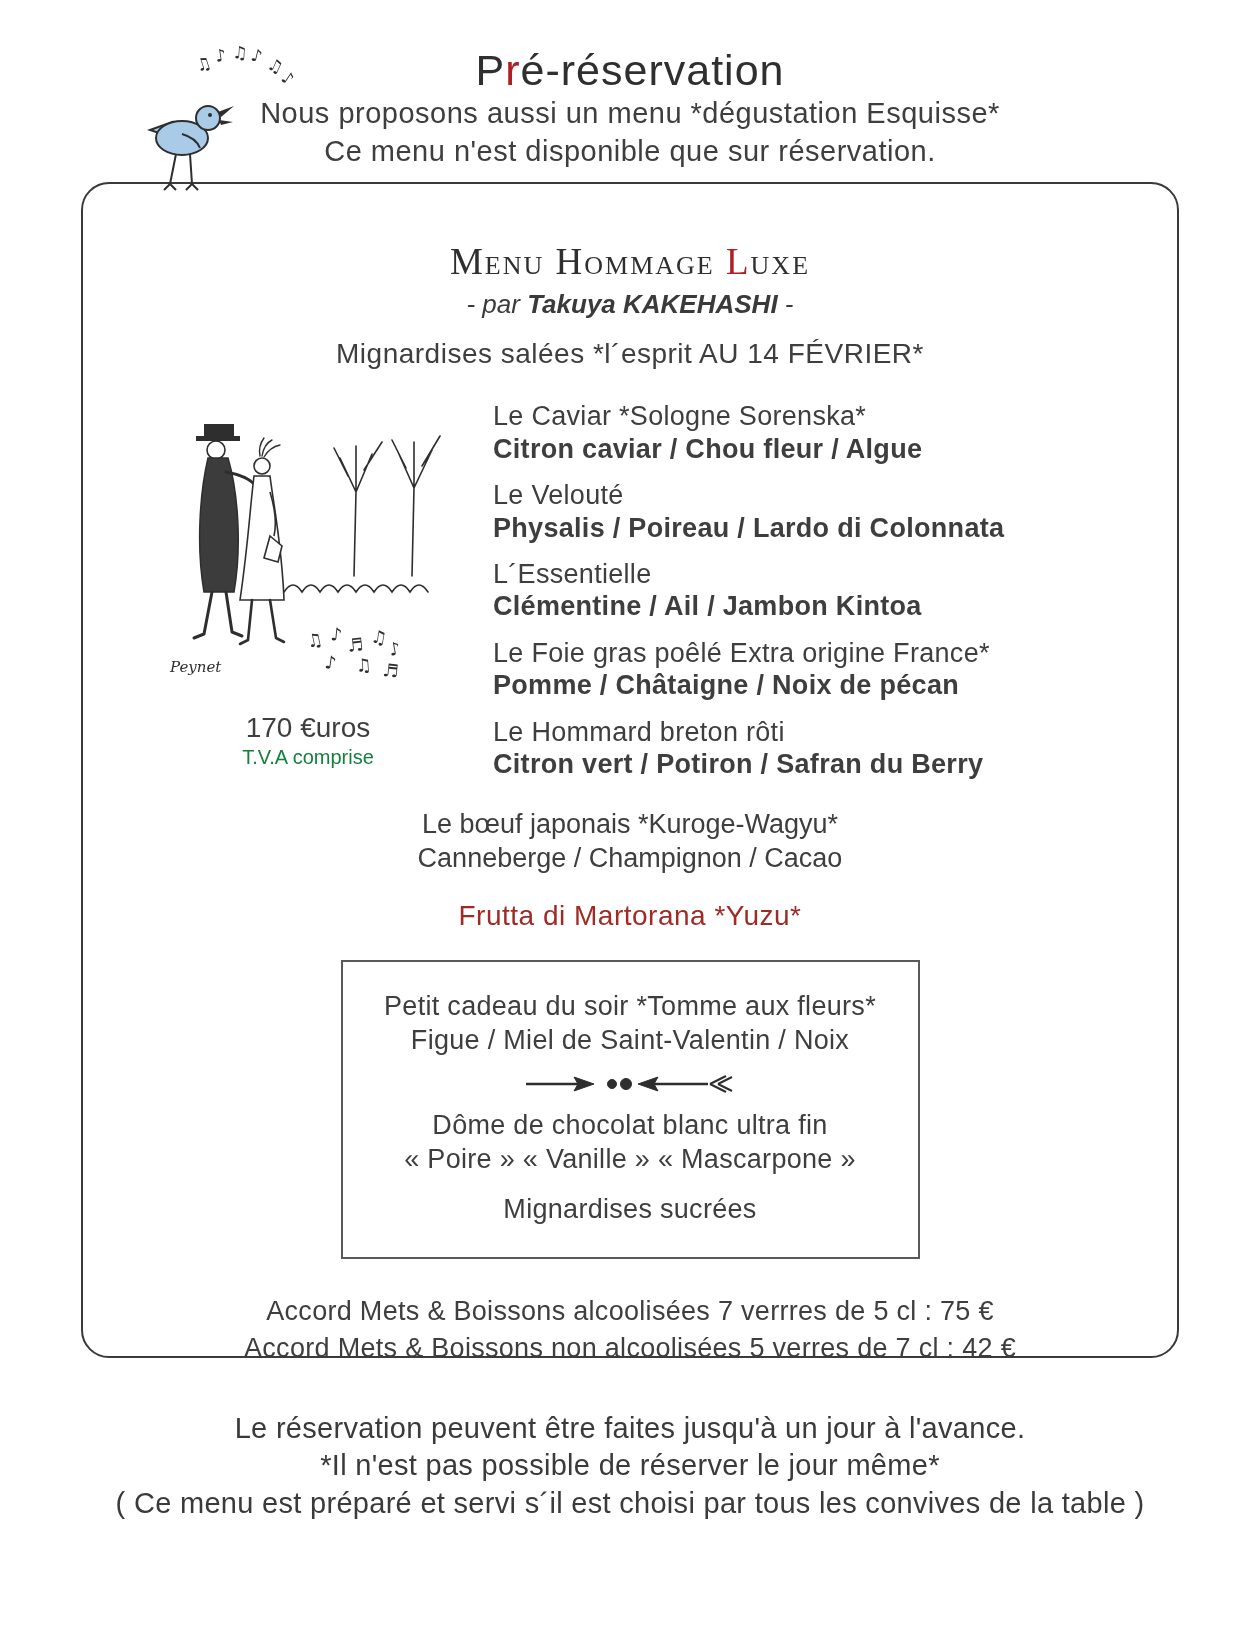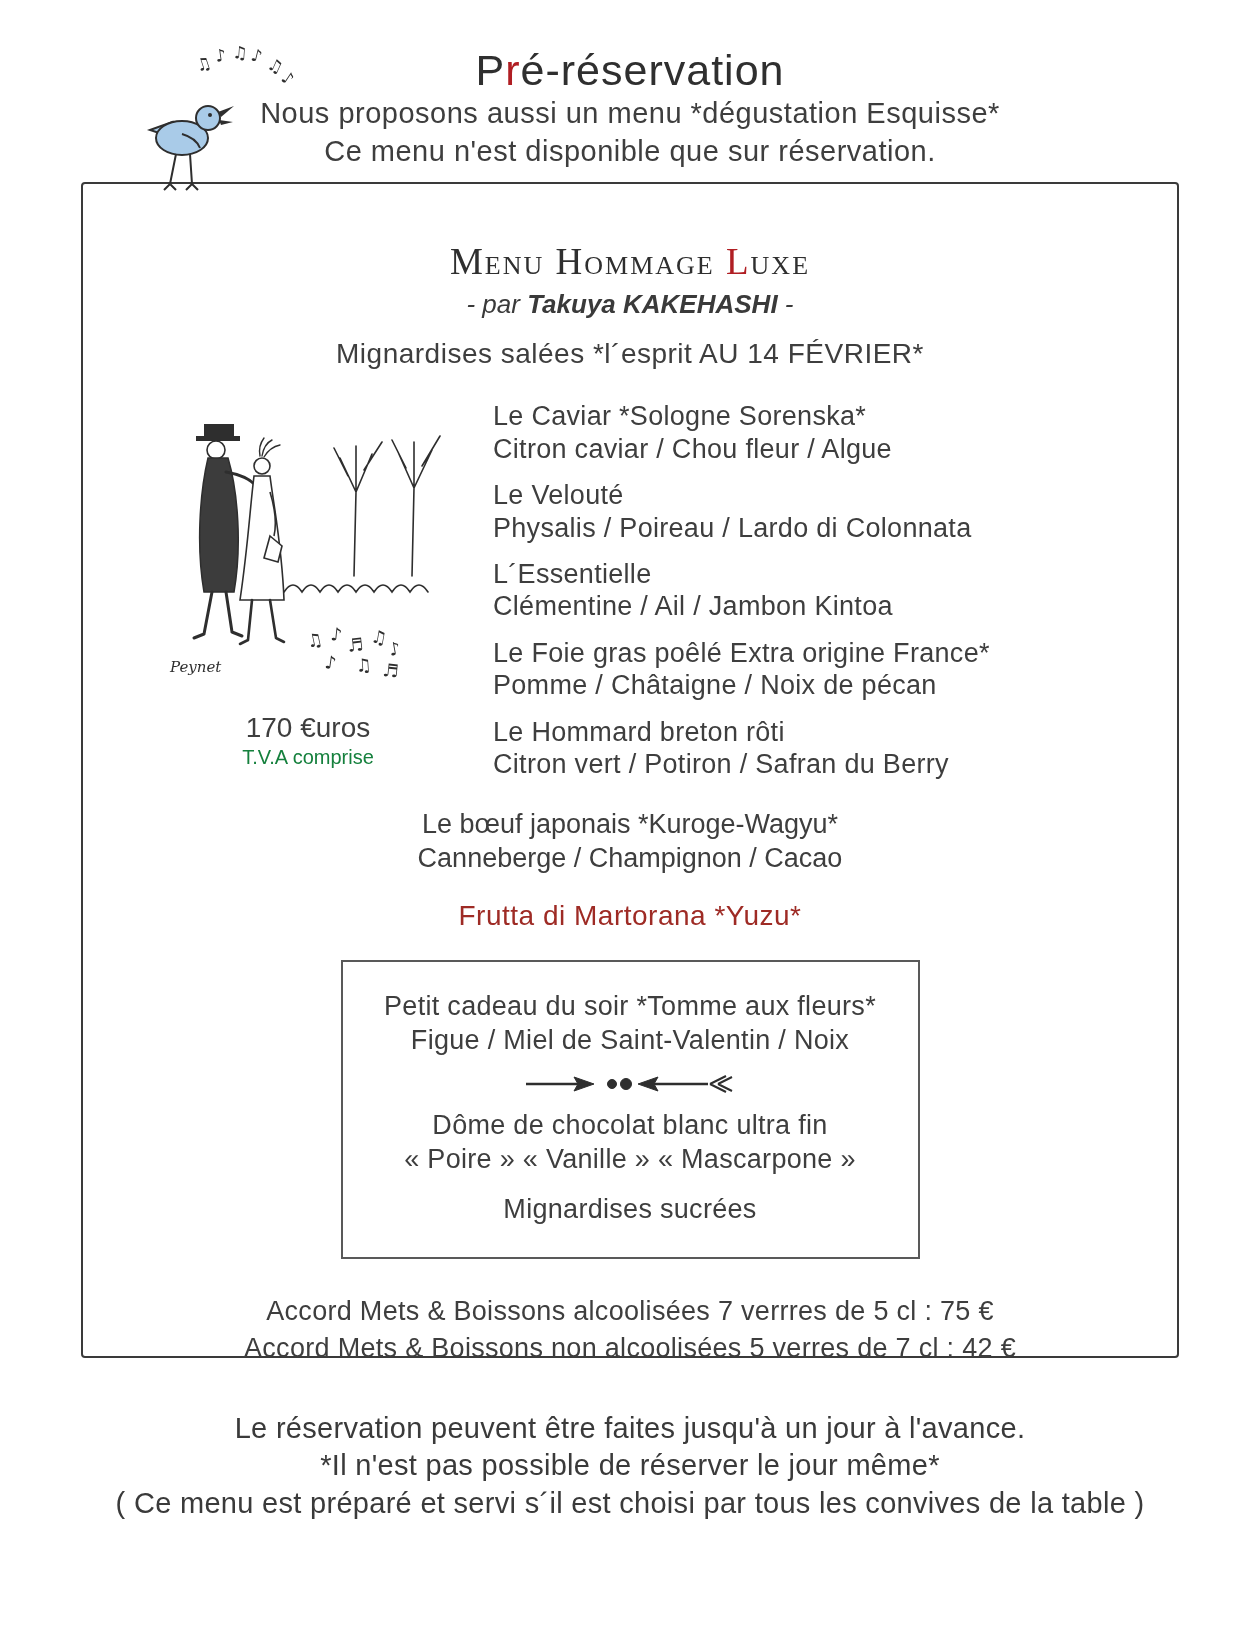--- a/index.html
+++ b/index.html
@@ -23,21 +23,21 @@
   .preheader { padding-top:46px; text-align:center; }
   .pre-title { font-size:43px; letter-spacing:1px; color:#2f2f2f; }
   .pre-line { font-size:29px; line-height:1.3; color:#3e3e3e; letter-spacing:.5px; }
   .bird-wrap { position:absolute; left:120px; top:38px; width:210px; height:170px; }
 
   
   .menu-card {
     width:1098px; height:1176px;
     margin:12px auto 0;
     border:2px solid #3a3a3a;
-    border-radius:4px;
+    border-radius:28px;
     padding:56px 40px 0;
   }
   .menu-title {
     text-align:center;
     font-family:"Liberation Serif", serif;
     font-variant:small-caps;
     font-size:37px;
     letter-spacing:2px;
     color:#2f2f2f;
   }
@@ -51,21 +51,21 @@
 
   .content-row { display:flex; margin-top:26px; }
   .left-col { width:370px; text-align:center; flex-shrink:0; }
   .illustration { display:block; margin:0 auto; }
   .price { font-size:28px; margin-top:6px; color:#3e3e3e; }
   .price-note { font-size:20px; margin-top:2px; color:#15803d; }
 
   .right-col { flex:1; padding-top:4px; }
   .dish { margin-bottom:14px; }
   .dish-name { font-size:27px; line-height:1.2; letter-spacing:.3px; }
-  .dish-detail { font-size:27px; line-height:1.2; letter-spacing:.3px; }
+  .dish-detail { font-size:27px; line-height:1.2; letter-spacing:.3px;font-weight:bold; }
 
   .centered-dish { text-align:center; margin-top:14px; font-size:27px; line-height:1.25; }
   .highlight-dish { text-align:center; margin-top:24px; font-size:28px; letter-spacing:.5px; }
 
   .dessert-box {
     width:579px; margin:28px auto 0;
     border:2px solid #595959;
     padding:28px 16px 30px;
     text-align:center;
   }

